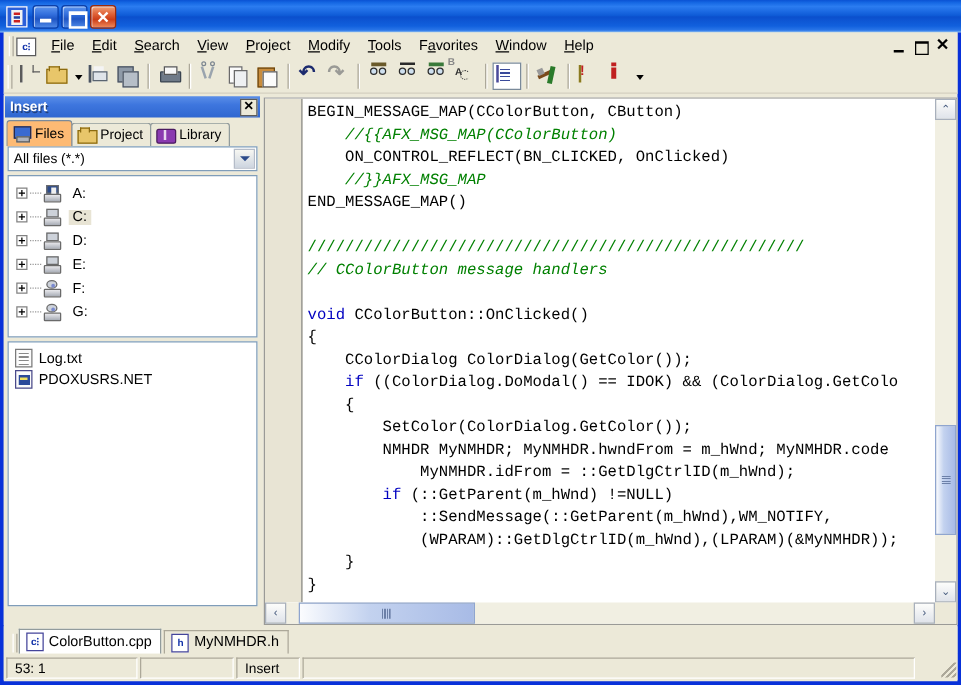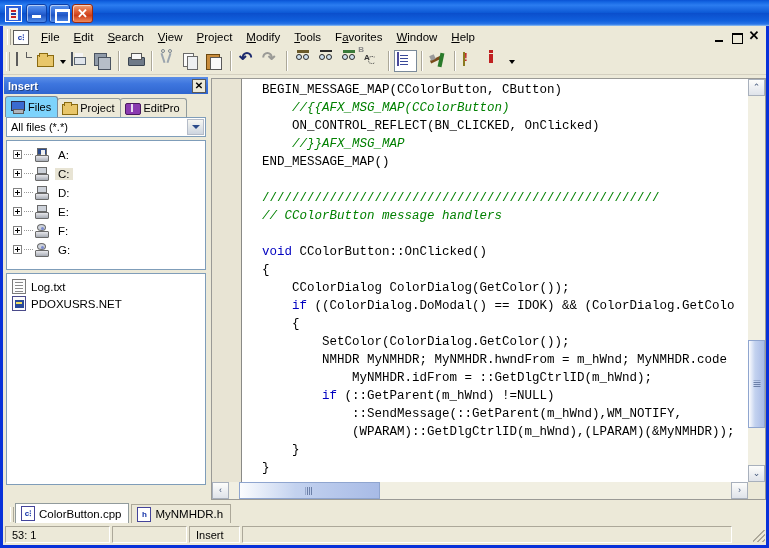--- a/index.html
+++ b/index.html
@@ -254,21 +254,21 @@
   .tab {
     height: 19px; display:flex; align-items:center; gap:3px;
     padding: 0 6px 0 4px;
     background: #ece9d8;
     border: 1px solid #919b9c; border-bottom: none;
     border-radius: 3px 3px 0 0;
     font-size: 11px; cursor: default; position: relative;
     margin-right: -1px;
   }
   .tab.active {
-    background: #7dd3fc; height: 21px; z-index: 3;
+    background: #fdba74; height: 21px; z-index: 3;
     border-color: #7a8a9a;
   }
   .tab-ico { width: 15px; height: 13px; position: relative; flex:0 0 auto; }
   .ico-computer { }
   .ico-computer:before { content:""; position:absolute;left:1px;top:0;width:12px;height:8px;
     background:#3a6ad0; border:1px solid #2a2a4a;}
   .ico-computer:after { content:""; position:absolute;left:3px;bottom:0;width:9px;height:3px;
     background:#b0b4bc; border:1px solid #5a5a5a;}
   .ico-folder:before { content:""; position:absolute;left:0;top:2px;width:14px;height:9px;
     background:#e8c66a; border:1px solid #8a6a10;}
@@ -338,21 +338,21 @@
     background:#f0e060; z-index:2;}
 
   
   .editor-wrap {
     position: absolute; left: 211px; top: 78px; width: 555px; height: 422px;
     background: #fff;
     border: 1px solid #9a9a96;
   }
   .editor-inner {
     position:absolute; left:0; top:0; right:17px; bottom:17px;
-    background:#fff; overflow:hidden; display:flex;gap:16px;
+    background:#fff; overflow:hidden; display:flex;
   }
   .sel-margin {
     width: 30px; height: 100%; background: #e8e4d4;
     border-right: 1px solid #8a8a86; flex: 0 0 auto;
   }
   .code {
     flex: 1 1 auto; overflow: hidden;
     font-family: "Liberation Mono", "DejaVu Sans Mono", monospace;
     font-size: 12.5px; line-height: 18px;
     padding: 2px 0 0 4px;
@@ -551,21 +551,21 @@
       <div class="tab active">
         <span class="tab-ico ico-computer"></span>
         <span>Files</span>
       </div>
       <div class="tab">
         <span class="tab-ico ico-folder"></span>
         <span>Project</span>
       </div>
       <div class="tab">
         <span class="tab-ico ico-book"></span>
-        <span>EditPro</span>
+        <span>Library</span>
       </div>
     </div>
 
     <div class="filter-box">
       <span class="filter-text">All files (*.*)</span>
       <span class="filter-arrow"></span>
     </div>
 
     <div class="tree-box">
       <div class="tree-row">

